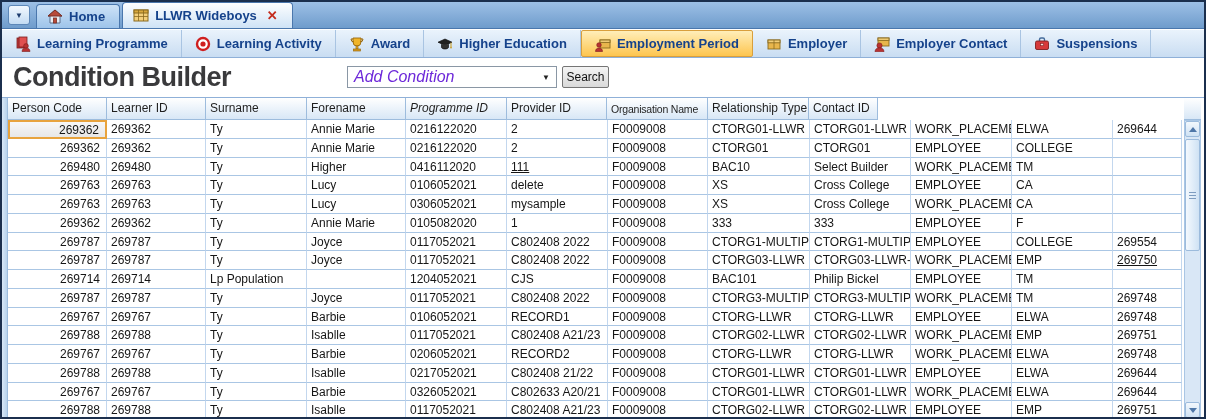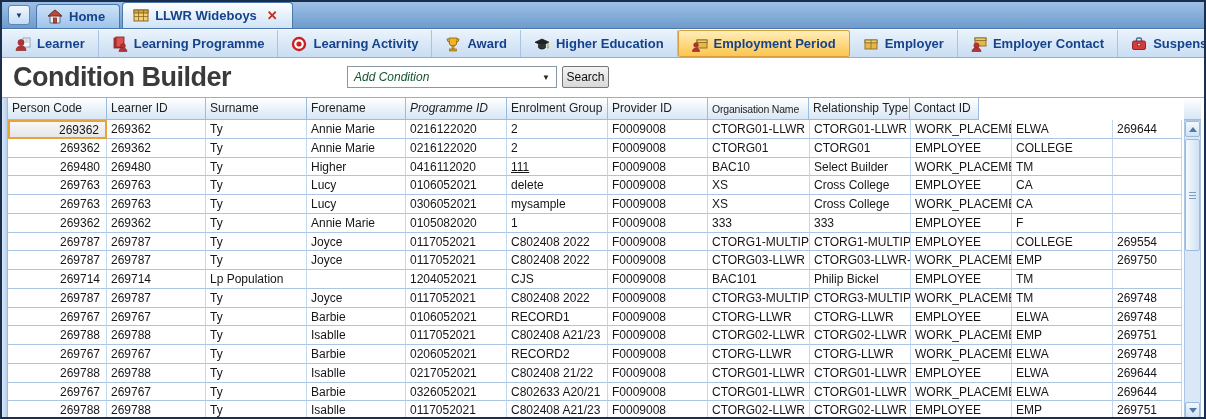--- a/index.html
+++ b/index.html
@@ -55,21 +55,21 @@
   .content { position:absolute; left:0; top:57px; width:1202px; height:358px; background:#fff; }
   .page-title {
     position:absolute; left:11px; top:3px;
     font-size:27px; font-weight:bold; color:#3a3a3c; letter-spacing:-0.5px;
   }
   .combo {
     position:absolute; left:345px; top:7px; width:210px; height:22px;
     background:#fff; border:1px solid #8a97a5;
     display:flex; align-items:center; padding:0 6px;
   }
-  .combo .ph { flex:1; font-size:12px; font-style:italic; color:#14532d; }
+  .combo .ph { flex:1; font-size:16px; font-style:italic; color:#6d28d9; }
   .combo .dd { font-size:8px; color:#222; }
   .search-btn {
     position:absolute; left:560px; top:7px; height:22px; width:47px;
     background:linear-gradient(#f4f4f4,#d9d9d9);
     border:1px solid #757575; border-radius:2px;
     font-size:12px; color:#111; font-family:"Liberation Sans",sans-serif; cursor:pointer;
   }
   
   .grid {
     position:absolute; left:0; top:38px; width:1202px; height:322px;
@@ -154,30 +154,20 @@
         <line x1="1" y1="8.5" x2="15" y2="8.5" stroke="#8a6a1e" stroke-width="0.8"></line>
       </svg>
       <span>LLWR Wideboys</span>
       <span class="tab-close">✕</span>
     </div>
   </div>
 
   <div class="ribbon">
     <div class="ribbon-item">
       <svg class="icon16" viewBox="0 0 16 16">
-        <rect x="8" y="2" width="7" height="9" fill="#f4f7fb" stroke="#7a90ad" stroke-width="0.8"></rect>
-        <line x1="9.5" y1="4" x2="13.5" y2="4" stroke="#9ab0c8" stroke-width="0.8"></line>
-        <line x1="9.5" y1="6" x2="13.5" y2="6" stroke="#9ab0c8" stroke-width="0.8"></line>
-        <circle cx="6" cy="6.5" r="3" fill="#b83232" stroke="#801f1f" stroke-width="0.6"></circle>
-        <path d="M1 14.5c0-3 2.2-4.4 5-4.4s5 1.4 5 4.4z" fill="#b83232" stroke="#801f1f" stroke-width="0.6"></path>
-      </svg>
-      <span>Learner</span>
-    </div>
-    <div class="ribbon-item">
-      <svg class="icon16" viewBox="0 0 16 16">
         <rect x="2" y="2" width="8" height="10" fill="#c23a3a" stroke="#7c1f1f" stroke-width="0.8"></rect>
         <rect x="4" y="1" width="8" height="10" fill="#e05050" stroke="#7c1f1f" stroke-width="0.8"></rect>
         <circle cx="11" cy="10" r="2.4" fill="#b83232" stroke="#801f1f" stroke-width="0.6"></circle>
         <path d="M7 15.5c0-2.4 1.8-3.5 4-3.5s4 1.1 4 3.5z" fill="#b83232" stroke="#801f1f" stroke-width="0.6"></path>
       </svg>
       <span>Learning Programme</span>
     </div>
     <div class="ribbon-item">
       <svg class="icon16" viewBox="0 0 16 16">
         <circle cx="8" cy="8" r="6" fill="#fff" stroke="#cf1f1f" stroke-width="2.4"></circle>
@@ -251,21 +241,20 @@
     <button class="search-btn">Search</button>
 
     <div class="grid">
       <div class="row-indicator"></div>
       <div class="grid-header">
           <div class="hcell" style="width: 99px;">Person Code</div>
           <div class="hcell" style="width: 99px;">Learner ID</div>
           <div class="hcell" style="width: 101px;">Surname</div>
           <div class="hcell" style="width: 99px;">Forename</div>
           <div class="hcell" style="width: 101px; font-style: italic;">Programme ID</div>
-          <div class="hcell" style="width: 101px;">Enrolment Group</div>
           <div class="hcell" style="width: 100px;">Provider ID</div>
           <div class="hcell condensed" style="width: 101px;">Organisation Name</div>
           <div class="hcell" style="width: 101px;">Relationship Type</div>
           <div class="hcell" style="width: 69px;">Contact ID</div>
         </div>
       <div class="grid-body">
           <div class="grow">
             <div class="cell al-r selected" style="width: 99px;">269362</div>
             <div class="cell" style="width: 99px;">269362</div>
             <div class="cell" style="width: 101px;">Ty</div>
@@ -368,21 +357,21 @@
             <div class="cell" style="width: 99px;">269787</div>
             <div class="cell" style="width: 101px;">Ty</div>
             <div class="cell" style="width: 99px;">Joyce</div>
             <div class="cell" style="width: 101px;">0117052021</div>
             <div class="cell" style="width: 101px;">C802408 2022</div>
             <div class="cell" style="width: 100px;">F0009008</div>
             <div class="cell" style="width: 102px;">CTORG03-LLWR</div>
             <div class="cell" style="width: 101px;">CTORG03-LLWR-E</div>
             <div class="cell" style="width: 101px;">WORK_PLACEMENT</div>
             <div class="cell" style="width: 101px;">EMP</div>
-            <div class="cell" style="width: 69px;">269750</div>
+            <div class="cell" style="width: 69px; text-decoration: underline;">269750</div>
           </div>
           <div class="grow">
             <div class="cell al-r" style="width: 99px;">269714</div>
             <div class="cell" style="width: 99px;">269714</div>
             <div class="cell" style="width: 101px;">Lp Population</div>
             <div class="cell" style="width: 99px;"></div>
             <div class="cell" style="width: 101px;">1204052021</div>
             <div class="cell" style="width: 101px;">CJS</div>
             <div class="cell" style="width: 100px;">F0009008</div>
             <div class="cell" style="width: 102px;">BAC101</div>

